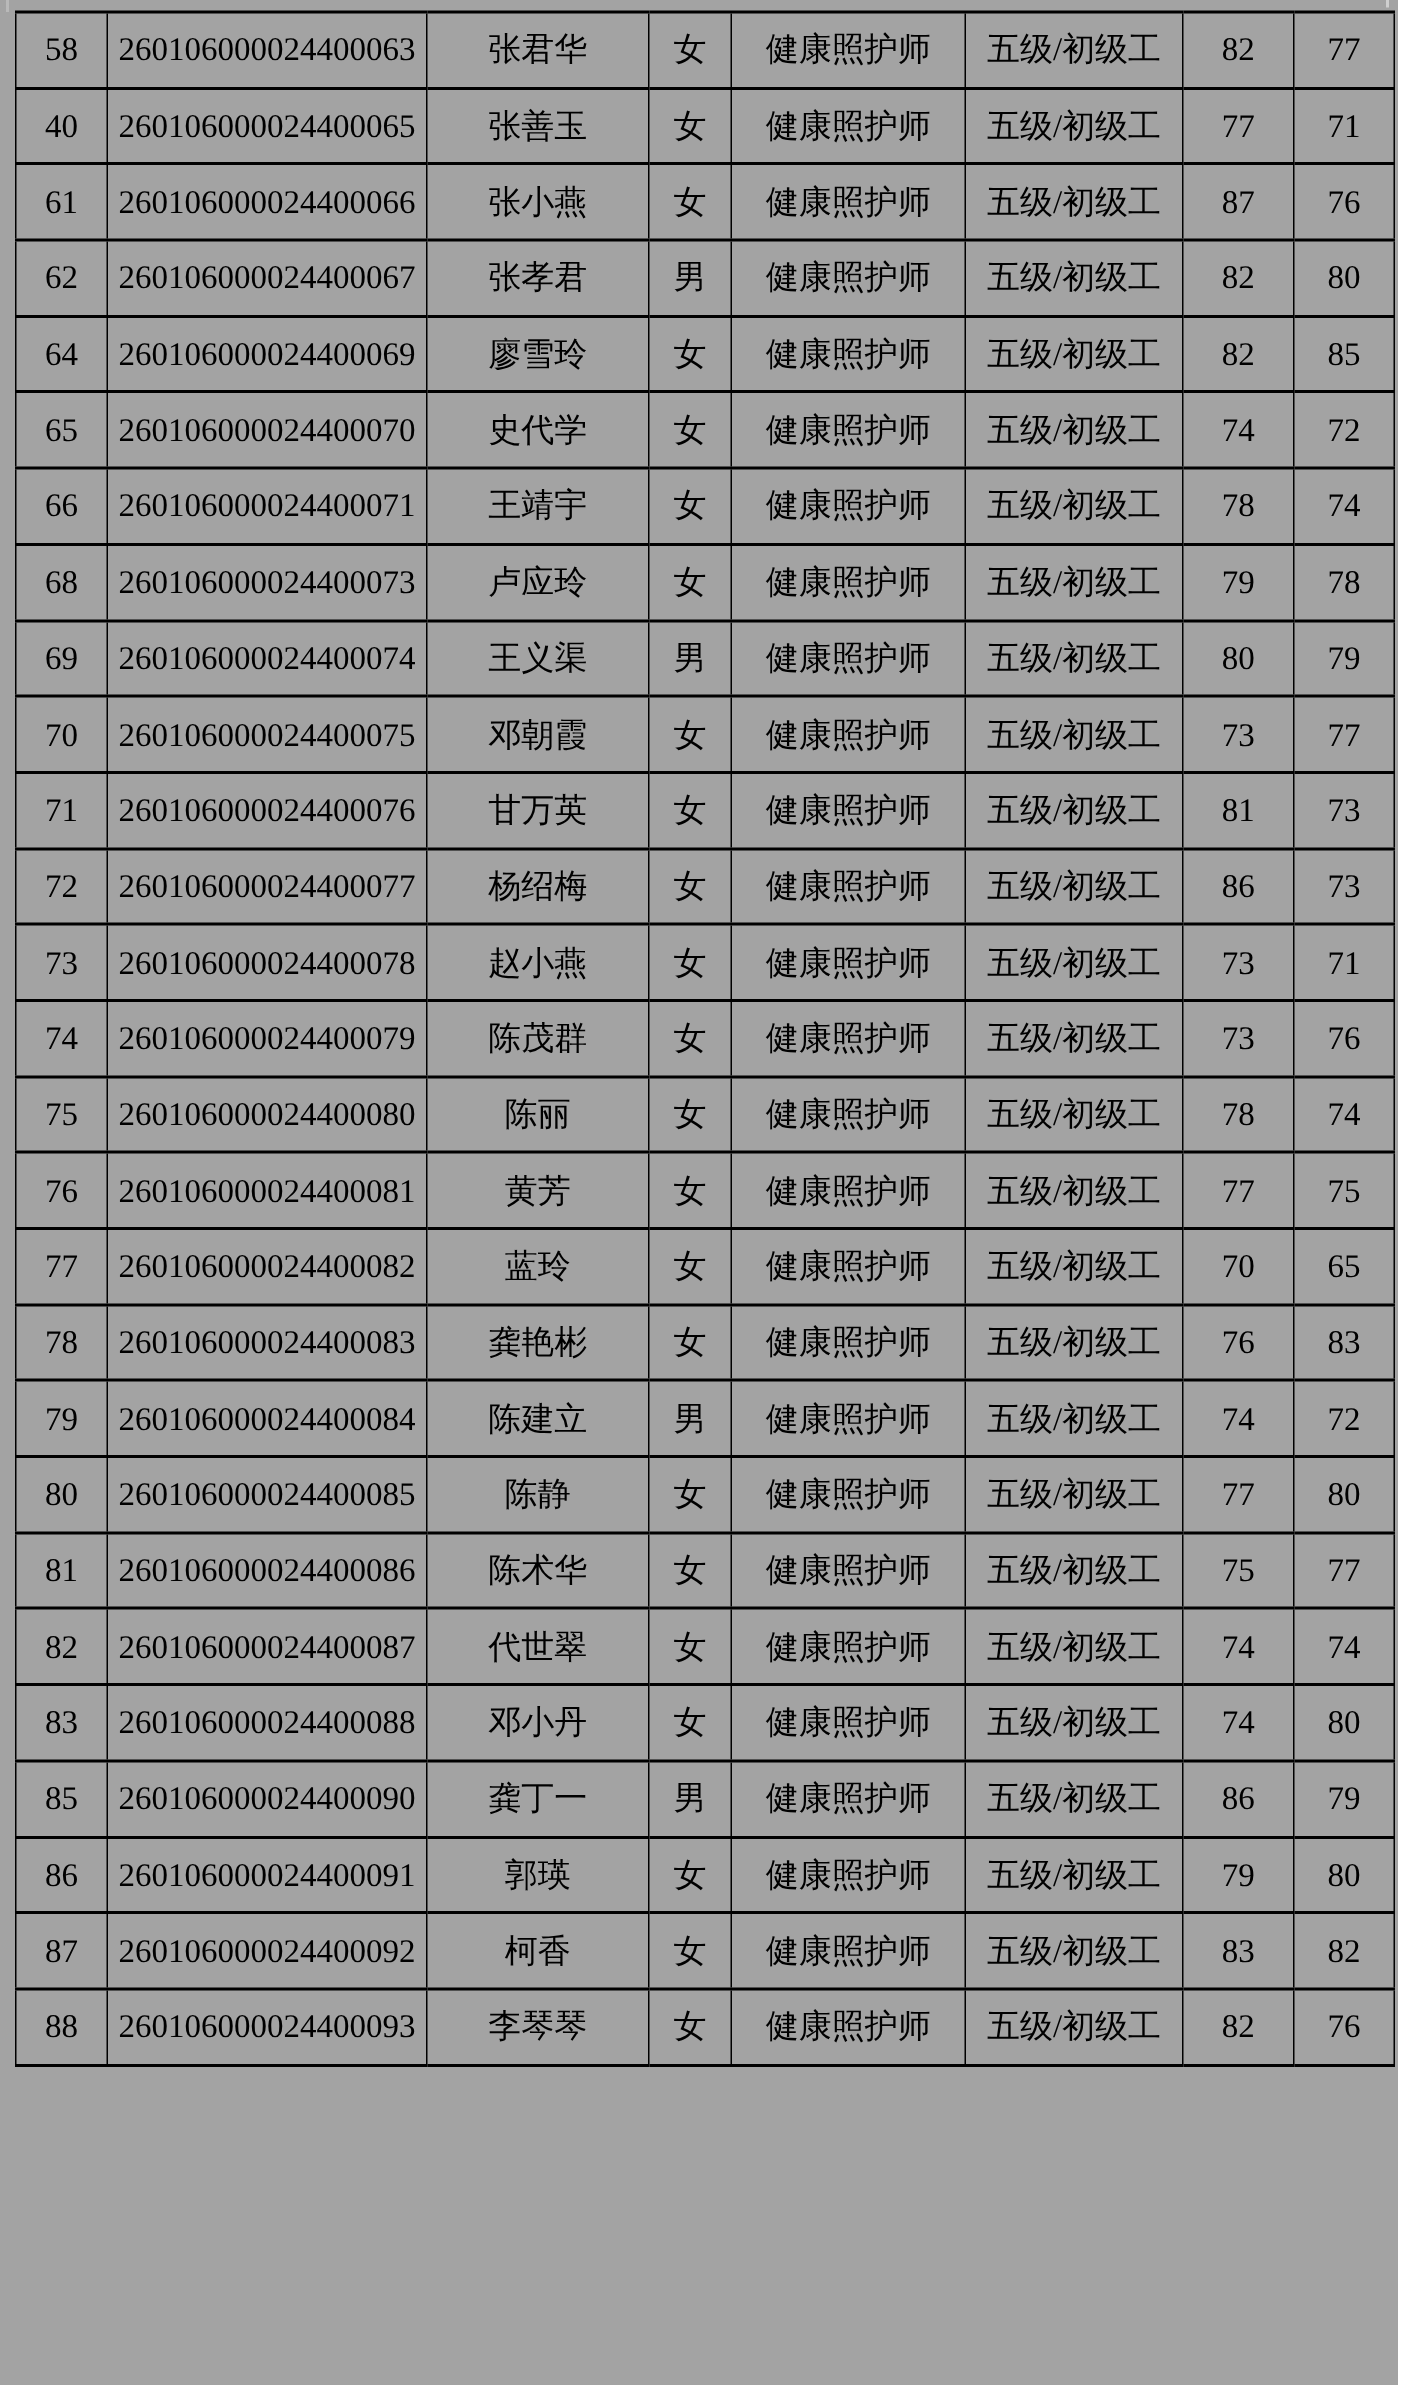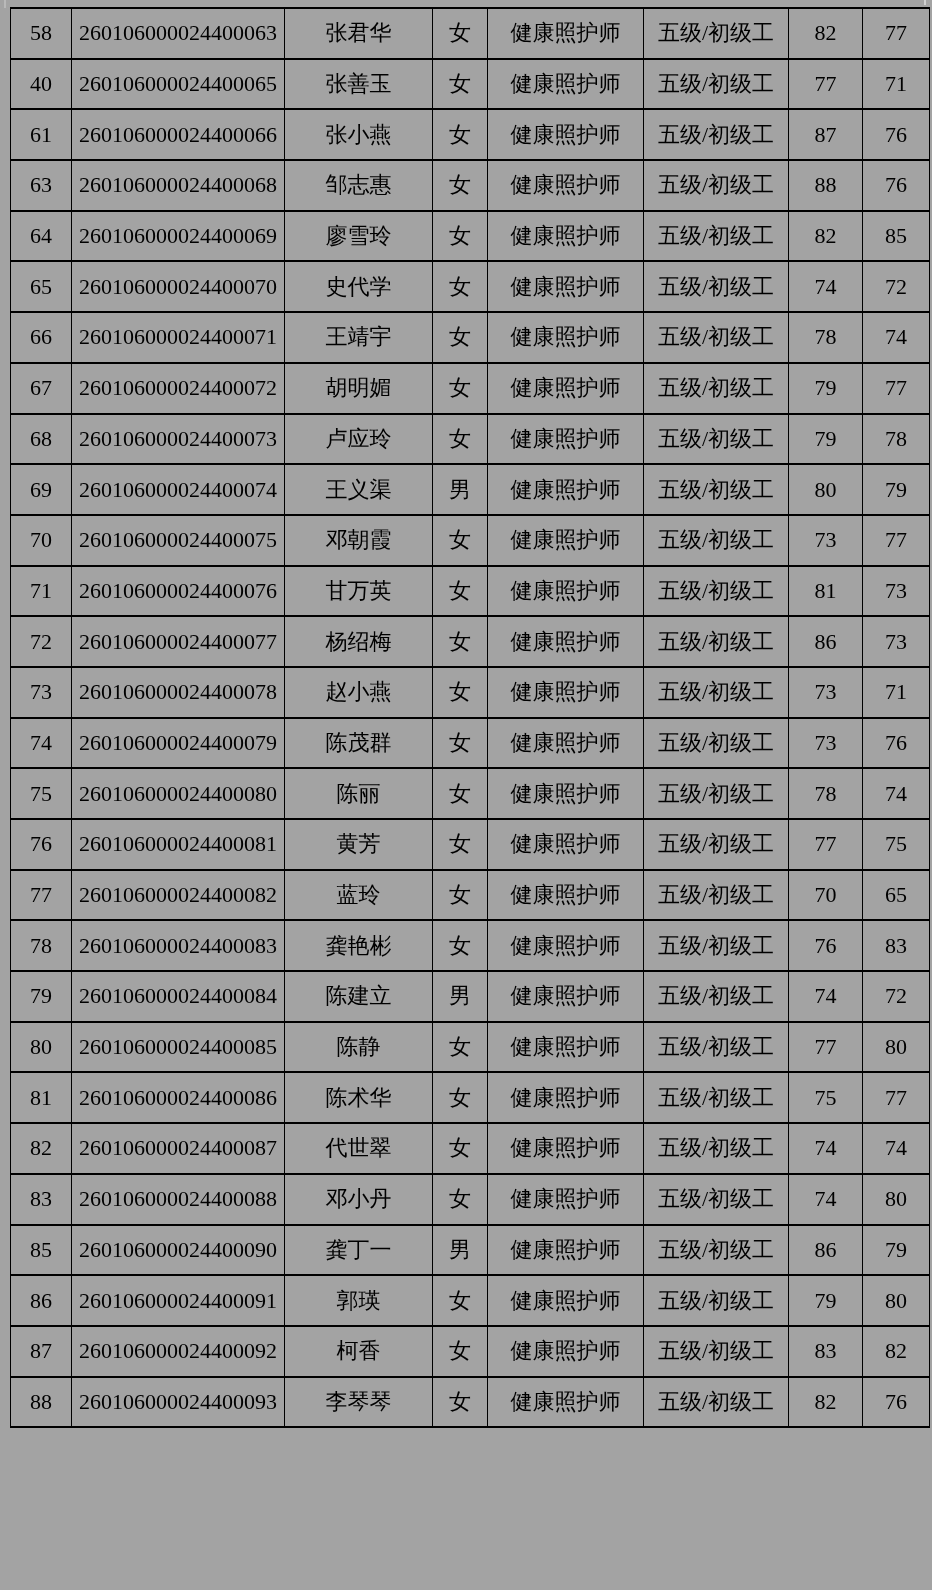--- a/index.html
+++ b/index.html
@@ -92,28 +92,28 @@
             <td>61</td>
             <td>260106000024400066</td>
             <td>张小燕</td>
             <td>女</td>
             <td>健康照护师</td>
             <td>五级/初级工</td>
             <td>87</td>
             <td>76</td>
           </tr>
           <tr>
-            <td>63</td>
-            <td>260106000024400068</td>
-            <td>邹志惠</td>
-            <td>女</td>
-            <td>健康照护师</td>
-            <td>五级/初级工</td>
-            <td>88</td>
-            <td>76</td>
+            <td>62</td>
+            <td>260106000024400067</td>
+            <td>张孝君</td>
+            <td>男</td>
+            <td>健康照护师</td>
+            <td>五级/初级工</td>
+            <td>82</td>
+            <td>80</td>
           </tr>
           <tr>
             <td>64</td>
             <td>260106000024400069</td>
             <td>廖雪玲</td>
             <td>女</td>
             <td>健康照护师</td>
             <td>五级/初级工</td>
             <td>82</td>
             <td>85</td>
@@ -130,30 +130,20 @@
           </tr>
           <tr>
             <td>66</td>
             <td>260106000024400071</td>
             <td>王靖宇</td>
             <td>女</td>
             <td>健康照护师</td>
             <td>五级/初级工</td>
             <td>78</td>
             <td>74</td>
-          </tr>
-          <tr>
-            <td>67</td>
-            <td>260106000024400072</td>
-            <td>胡明媚</td>
-            <td>女</td>
-            <td>健康照护师</td>
-            <td>五级/初级工</td>
-            <td>79</td>
-            <td>77</td>
           </tr>
           <tr>
             <td>68</td>
             <td>260106000024400073</td>
             <td>卢应玲</td>
             <td>女</td>
             <td>健康照护师</td>
             <td>五级/初级工</td>
             <td>79</td>
             <td>78</td>

